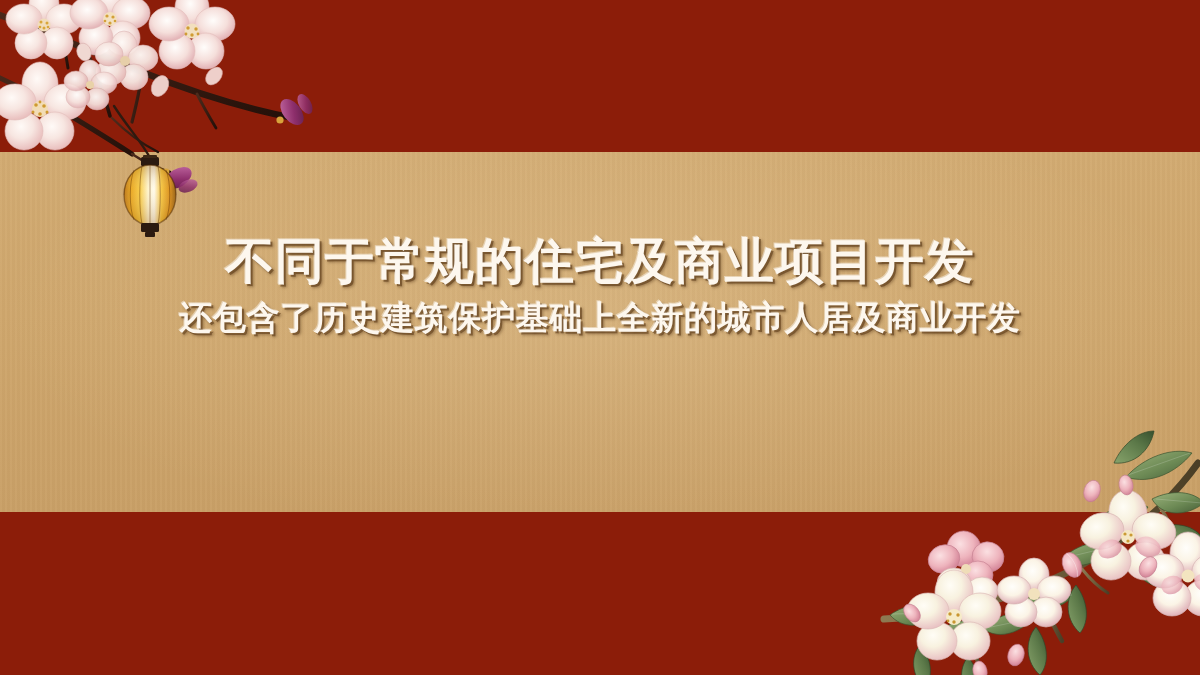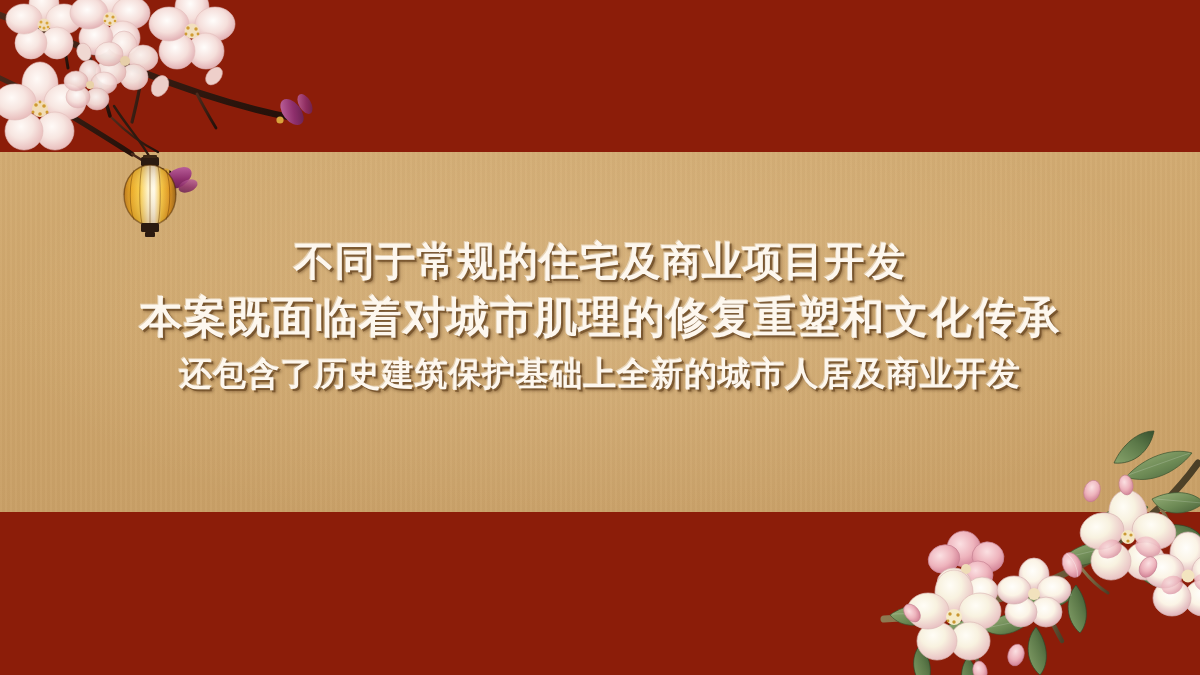--- a/index.html
+++ b/index.html
@@ -64,21 +64,21 @@
     color: #fdf7ee;
     font-weight: 700;
     letter-spacing: 0.02em;
     line-height: 56px;
     white-space: nowrap;
     text-shadow:
        2px 2px 0px rgba(90,55,20,0.55),
        3px 3px 3px rgba(70,40,12,0.40),
       -1px -1px 0px rgba(255,255,255,0.45);
   }
-  .headline .l1 { font-size: 40px; }
+  .headline .l1 { font-size: 49px; }
   .headline .l2 { font-size: 43px; }
   .headline .l3 { font-size: 33px; }
 
   
   .deco { position: absolute; z-index: 4; pointer-events: none; }
   #plum-branch { left: -8px; top: -10px; width: 350px; height: 250px; }
   #lantern-group { left: 108px; top: 150px; width: 86px; height: 100px; z-index: 5; }
   #magnolia-branch { right: -6px; bottom: -14px; width: 330px; height: 270px; }
 
   .deco svg { display: block; width: 100%; height: 100%; overflow: visible; }
@@ -466,17 +466,16 @@
           <g transform="translate(104,252) rotate(-12)">
             <ellipse cx="0" cy="0" rx="7" ry="10" fill="url(#mgp)" stroke="#c27d8f" stroke-width="0.6"></ellipse>
           </g>
         </g>
       </g>
     </svg>
   </div>
 
   <div class="headline">
     <span class="line l1">不同于常规的住宅及商业项目开发</span>
-    <span class="line l2">本案既面临着对城市肌理的修复重塑和文化传承</span>
     <span class="line l3">还包含了历史建筑保护基础上全新的城市人居及商业开发</span>
   </div>
 
 </div>
 
 </body></html>

